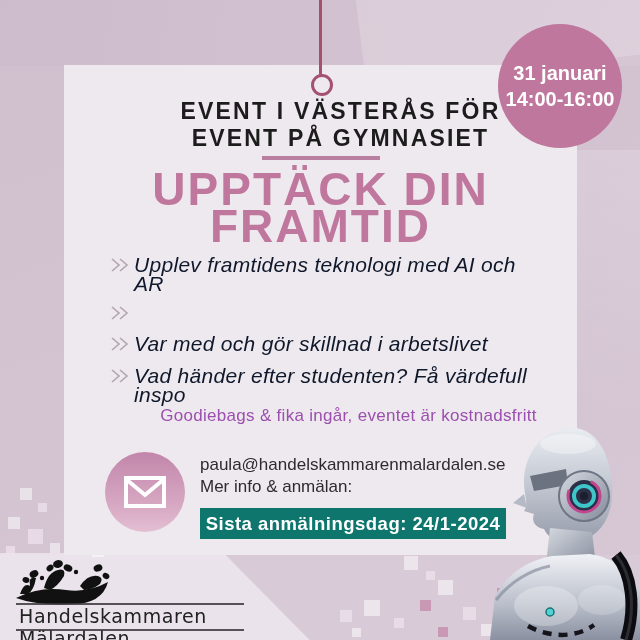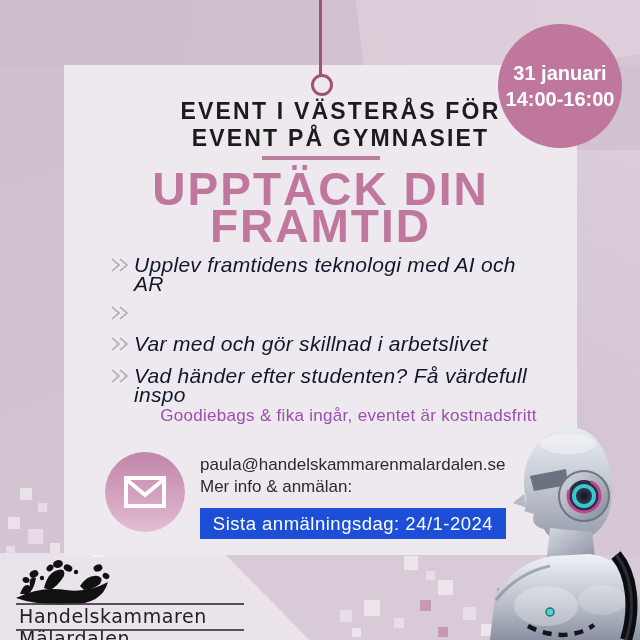--- a/index.html
+++ b/index.html
@@ -39,21 +39,21 @@
   .bullets{position:absolute;left:46px;top:190px;width:440px;}
   .bullet{display:flex;align-items:flex-start;margin-bottom:9.5px;}
   .chev{flex:0 0 24px;margin-top:2px;}
   .btxt{color:#0f172a;font-size:21px;line-height:19px;letter-spacing:.3px;font-style:italic;}
 
   .highlight{position:absolute;left:0;top:341px;width:513px;text-align:center;color:#9b4fae;font-size:17px;letter-spacing:.3px;margin-left:28px;}
 
   .mail-circle{position:absolute;left:41px;top:387px;width:80px;height:80px;border-radius:50%;background:linear-gradient(180deg,#c286aa 0%,#d8aac4 70%,#e3bfd3 100%);display:flex;align-items:center;justify-content:center;}
   .contact-text{position:absolute;left:136px;top:389px;width:360px;color:#2e2a2e;font-size:17px;line-height:22px;}
 
-  .deadline{position:absolute;left:136px;top:443px;width:306px;height:31px;background:#1d4ed8;color:#fff;font-size:18.5px;line-height:31px;text-align:center;letter-spacing:.5px;}
+  .deadline{position:absolute;left:136px;top:443px;width:306px;height:31px;background:#0f766e;color:#fff;font-size:18.5px;line-height:31px;text-align:center;letter-spacing:.5px;font-weight:bold;}
 
   
   .crown{position:absolute;left:14px;top:556px;z-index:4;}
   .logo-line{position:absolute;height:2px;background:rgba(60,55,60,.85);z-index:4;}
   .ll1{left:16px;top:603px;width:228px;}
   .ll2{left:16px;top:629px;width:228px;}
   .org{position:absolute;left:19px;top:605px;width:300px;color:#222;font-size:19px;letter-spacing:.6px;z-index:4;font-family:"DejaVu Sans",sans-serif;font-weight:400;}
   .partner{position:absolute;left:112px;top:585px;width:300px;color:#1d1d1d;font-size:13px;font-style:italic;font-weight:600;z-index:4;}
 
   

